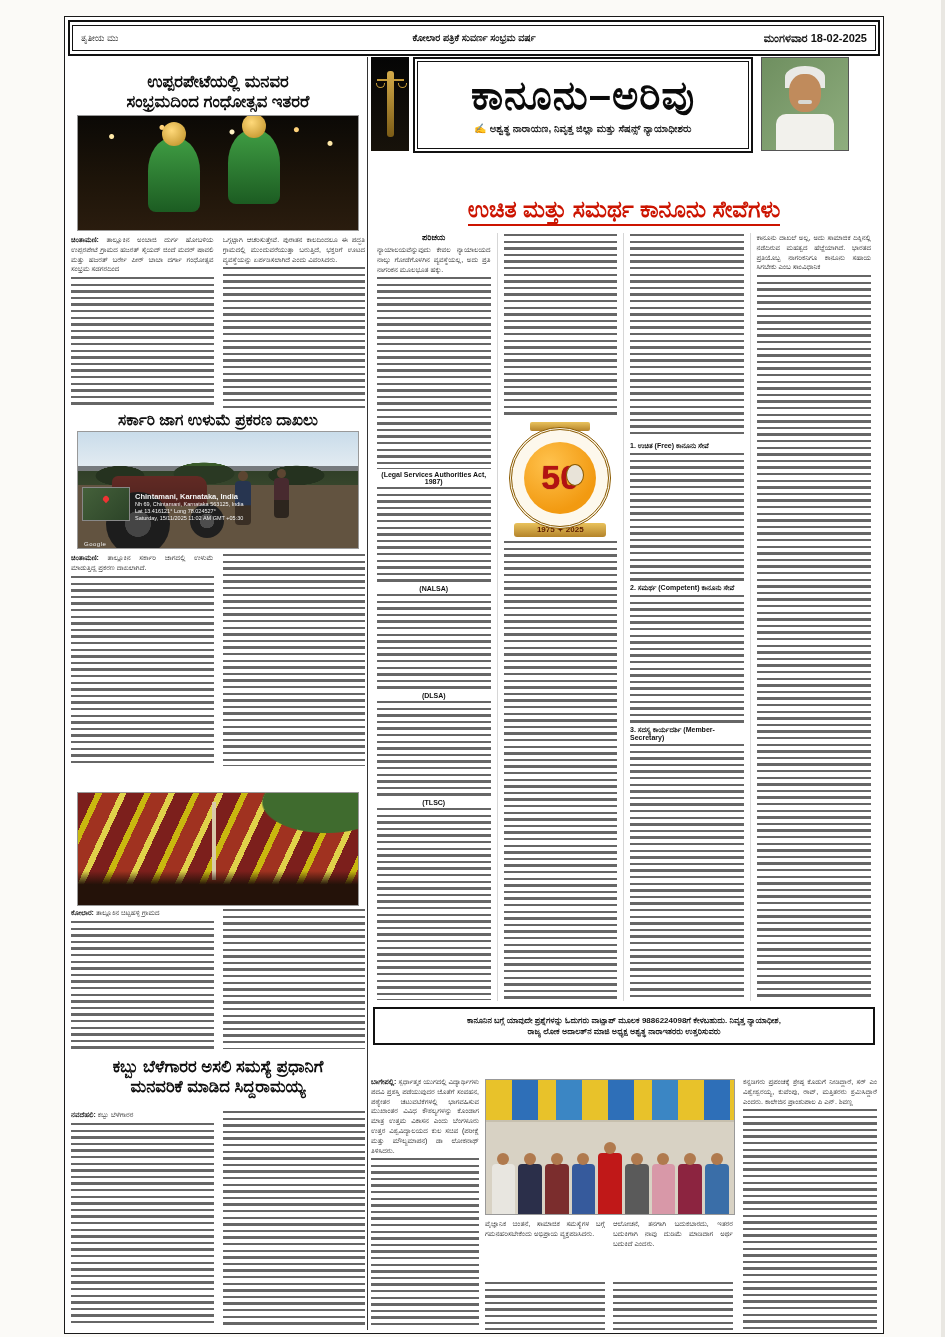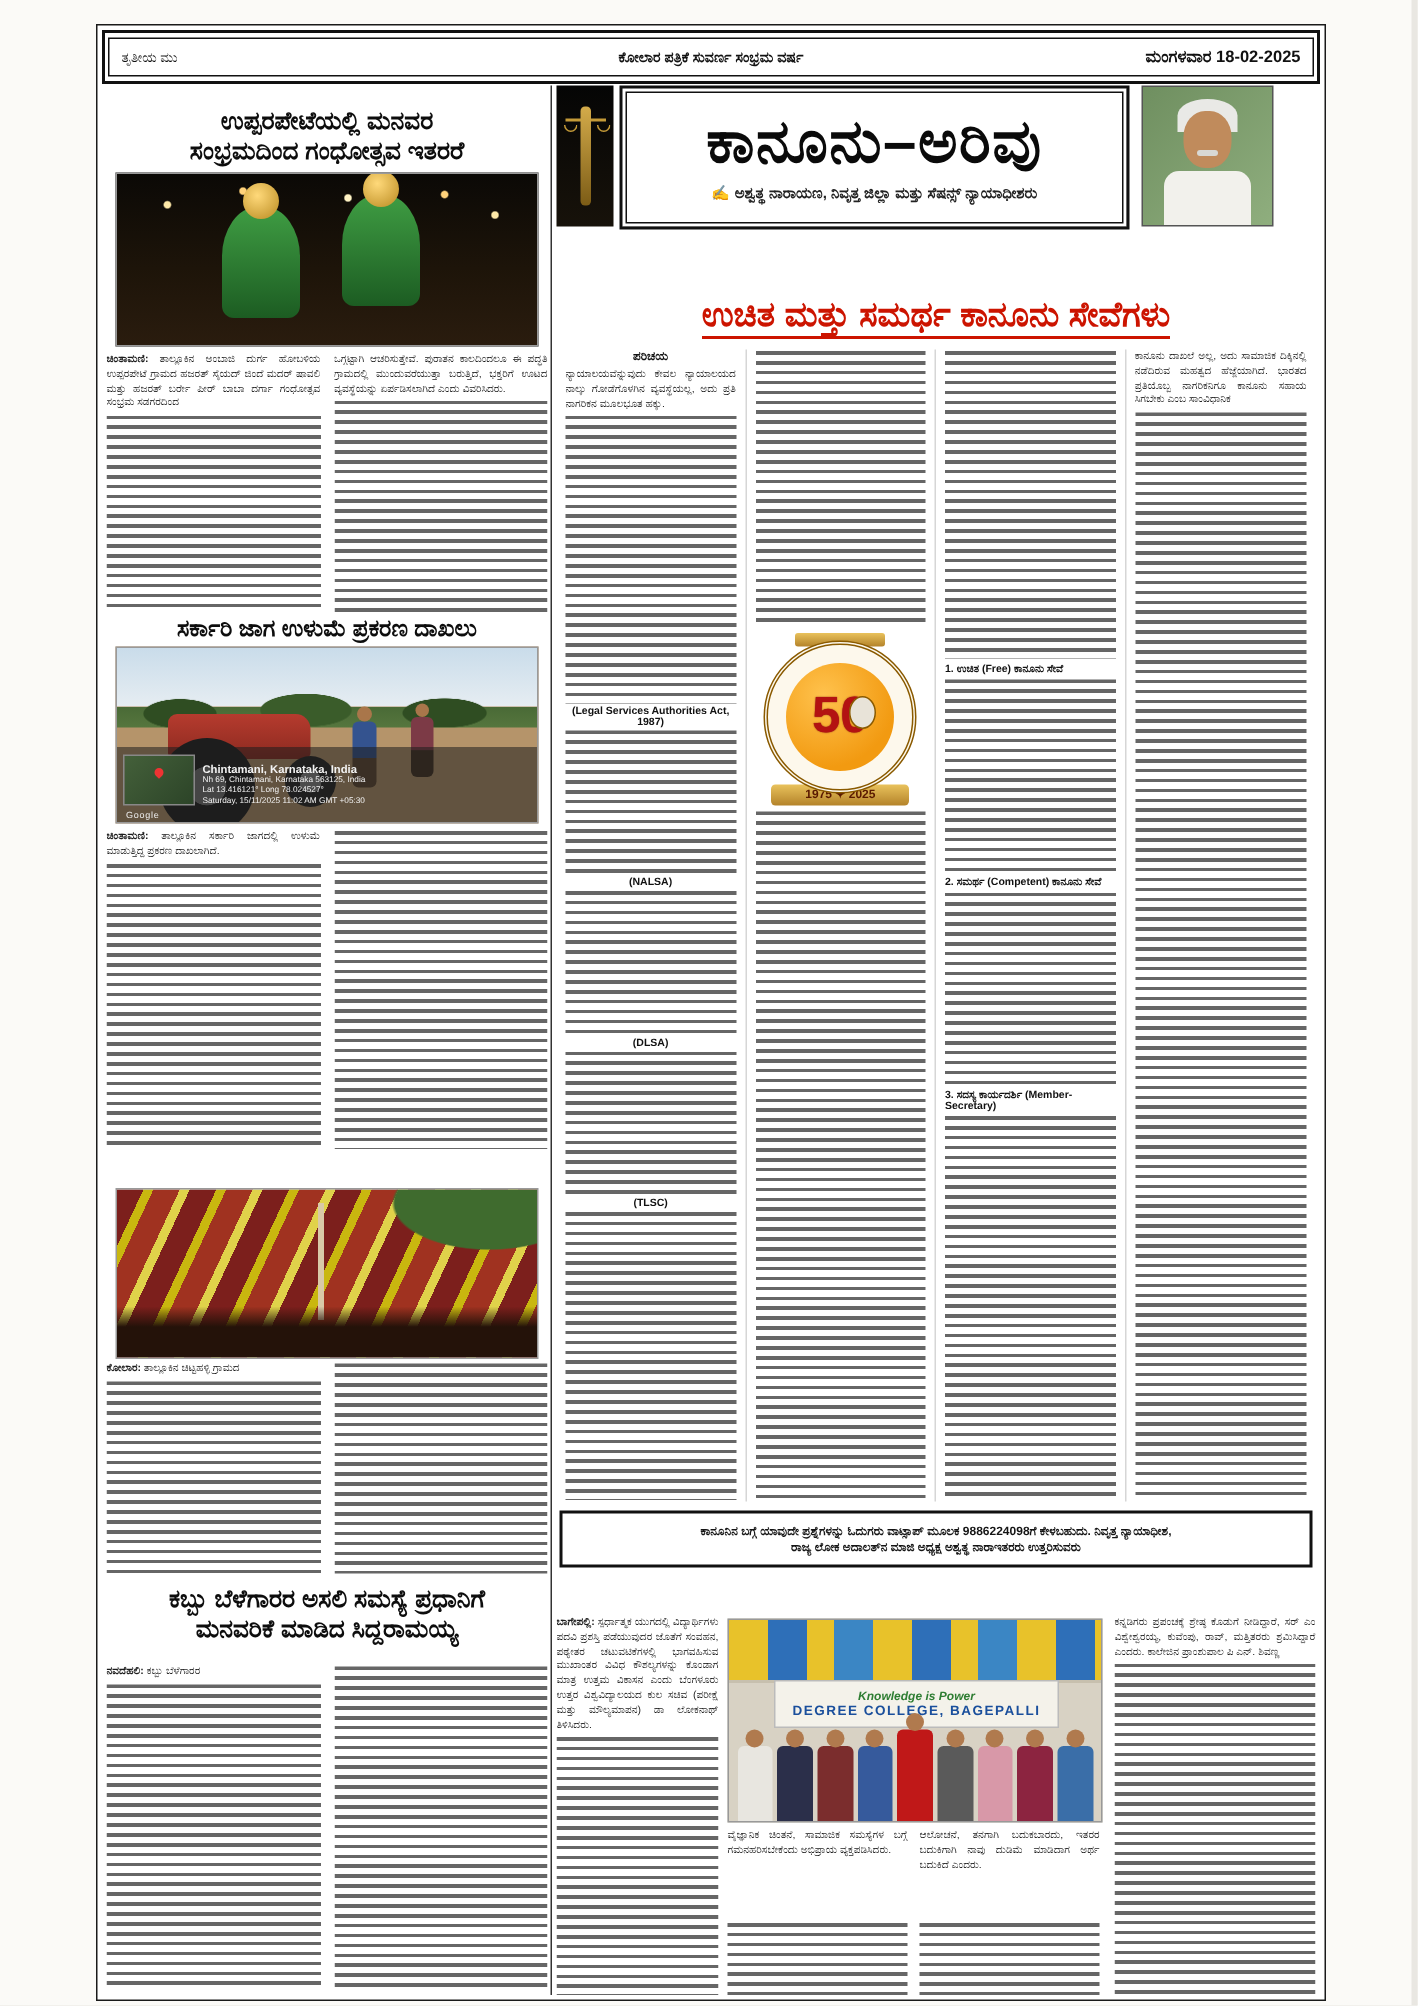--- a/index.html
+++ b/index.html
@@ -70,21 +70,21 @@
   .ph-tractor{background:#b5946a;}
   .sky{position:absolute;left:0;top:0;right:0;height:34%;background:linear-gradient(#c9dcea,#e6edf2);}
   .trees{position:absolute;left:0;top:26%;right:0;height:20%;background:radial-gradient(ellipse 40px 16px at 15% 60%,#2f4d22 60%,transparent 62%),radial-gradient(ellipse 50px 18px at 45% 50%,#3a5c2a 60%,transparent 62%),radial-gradient(ellipse 46px 16px at 78% 58%,#2f4d22 60%,transparent 62%),linear-gradient(transparent 40%,#4a6a36 41%,#55763e 100%);}
   .tr-body{position:absolute;left:12%;top:38%;width:34%;height:26%;background:linear-gradient(#b63b2e,#8c2a20);border-radius:6px 10px 4px 4px;}
   .tr-wheel{position:absolute;left:10%;top:52%;width:64px;height:64px;border-radius:50%;background:radial-gradient(circle,#777 0 28%,#1d1d1d 29% 100%);}
   .tr-wheel2{position:absolute;left:40%;top:62%;width:34px;height:34px;border-radius:50%;background:radial-gradient(circle,#888 0 30%,#222 31% 100%);}
   .farmer{position:absolute;left:56%;top:42%;width:16px;height:44px;background:linear-gradient(#34538f 55%,#5d4630 56%);border-radius:4px;}
   .farmer::before{content:"";position:absolute;top:-10px;left:3px;width:10px;height:10px;border-radius:50%;background:#a9764a;}
   .farmer2{position:absolute;left:70%;top:40%;width:15px;height:40px;background:linear-gradient(#7c3a46 55%,#403020 56%);border-radius:4px;}
   .farmer2::before{content:"";position:absolute;top:-9px;left:3px;width:9px;height:9px;border-radius:50%;background:#a9764a;}
-  .geo{position:absolute;left:0;right:0;bottom:0;height:40px;background:rgba(30,30,30,.55);display:flex;padding:5px 4px;gap:5px;}
+  .geo{position:absolute;left:0;right:0;bottom:0;height:40px;background:rgba(30,30,30,.55);display:flex;padding:21px 4px;gap:5px;}
   .geo-map{width:46px;height:32px;background:linear-gradient(135deg,#44603a,#2c4428);border:1px solid #888;position:relative;flex:0 0 auto;}
   .geo-map::after{content:"";position:absolute;left:20px;top:8px;width:6px;height:6px;border-radius:50% 50% 50% 0;transform:rotate(-45deg);background:#e33;}
   .geo-txt{display:flex;flex-direction:column;justify-content:center;color:#f3f3f3;text-align:left;}
   .geo-title{font-size:7.5px;font-weight:bold;}
   .geo-line{font-size:5.5px;line-height:1.25;}
   .google{position:absolute;left:6px;bottom:1px;font-size:6px;color:#eee;letter-spacing:.5px;}
   .ph-fest{background:repeating-linear-gradient(115deg,#7c1f1c 0 16px,#c9b70f 16px 22px,#a03220 22px 38px,#e0d24a 38px 44px);}
   .fest-green{position:absolute;right:0;top:0;width:38%;height:40%;background:radial-gradient(ellipse at 70% 20%,#3f6b2e 60%,transparent 62%);}
   .fest-crowd{position:absolute;left:0;right:0;bottom:0;height:30%;background:linear-gradient(transparent,#241209 40%);}
   .fest-pole{position:absolute;left:48%;top:8%;width:4px;height:70%;background:#d9c9a8;}
@@ -283,24 +283,20 @@
 
 
     <div class="bottom">
       <div class="bcol" style="left:0;width:108px;">
         <p class="body-xs"><b>ಬಾಗೇಪಲ್ಲಿ:</b> <span>ಸ್ಪರ್ಧಾತ್ಮಕ ಯುಗದಲ್ಲಿ ವಿದ್ಯಾರ್ಥಿಗಳು ಪದವಿ ಪ್ರಶಸ್ತಿ ಪಡೆಯುವುದರ ಜೊತೆಗೆ ಸಂವಹನ, ಪಠ್ಯೇತರ ಚಟುವಟಿಕೆಗಳಲ್ಲಿ ಭಾಗವಹಿಸುವ ಮುಖಾಂತರ ವಿವಿಧ ಕೌಶಲ್ಯಗಳನ್ನು ಕೊಂಡಾಗ ಮಾತ್ರ ಉತ್ತಮ ವಿಕಾಸನ ಎಂದು ಬೆಂಗಳೂರು ಉತ್ತರ ವಿಶ್ವವಿದ್ಯಾಲಯದ ಕುಲ ಸಚಿವ (ಪರೀಕ್ಷೆ ಮತ್ತು ಮೌಲ್ಯಮಾಪನ) ಡಾ ಲೋಕನಾಥ್ ತಿಳಿಸಿದರು.</span></p>
         <div class="greek"></div>
       </div>
 
       <div class="photo ph-stage" style="left:114px;width:248px;top:2px;height:134px;">
         <div class="garland"></div>
-        <div class="banner">
-          <div class="b1">Knowledge is Power</div>
-          <div class="b2">DEGREE COLLEGE, BAGEPALLI</div>
-        </div>
         <div class="people">
           <div class="person" style="background:#e8e6e0"></div>
           <div class="person" style="background:#2b2f4a"></div>
           <div class="person" style="background:#7b2d2d"></div>
           <div class="person" style="background:#365a9c"></div>
           <div class="person tall" style="background:#c01818"></div>
           <div class="person" style="background:#5a5a5a"></div>
           <div class="person" style="background:#d898a8"></div>
           <div class="person" style="background:#8c2440"></div>
           <div class="person" style="background:#3a6ea8"></div>

